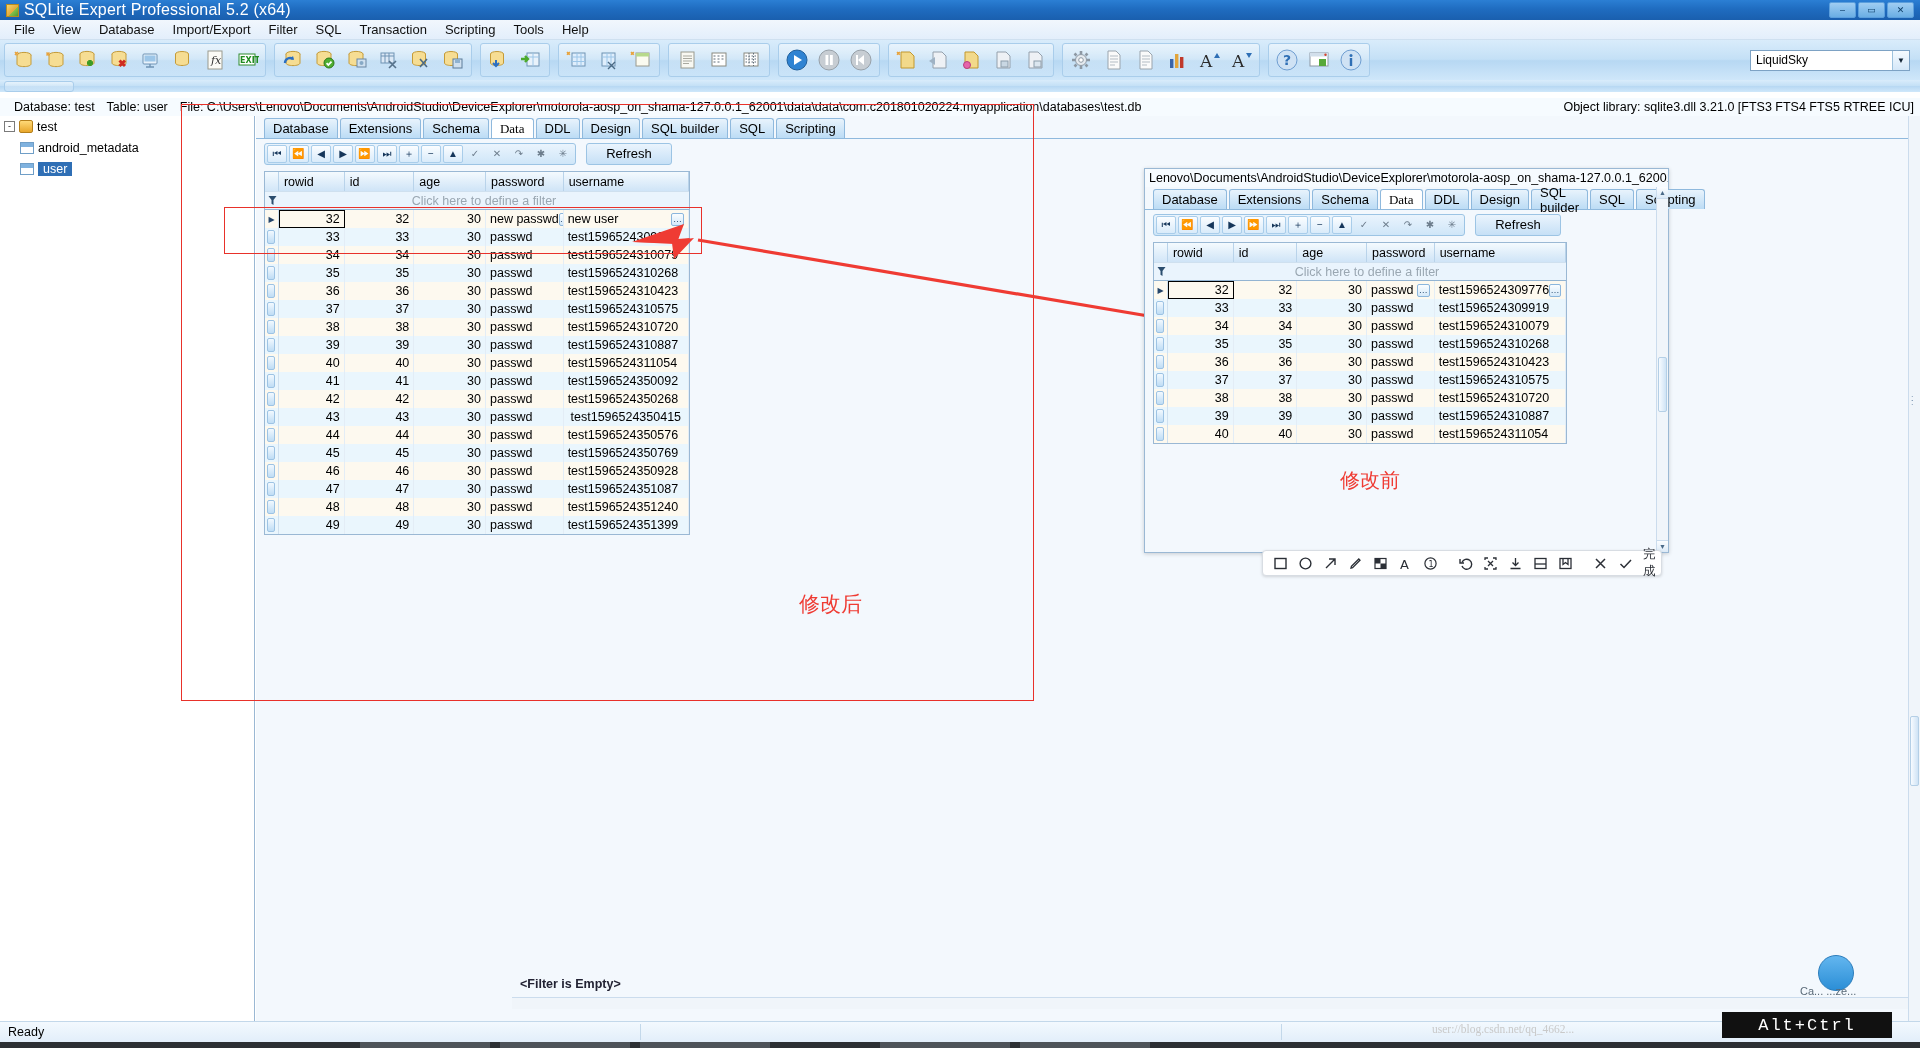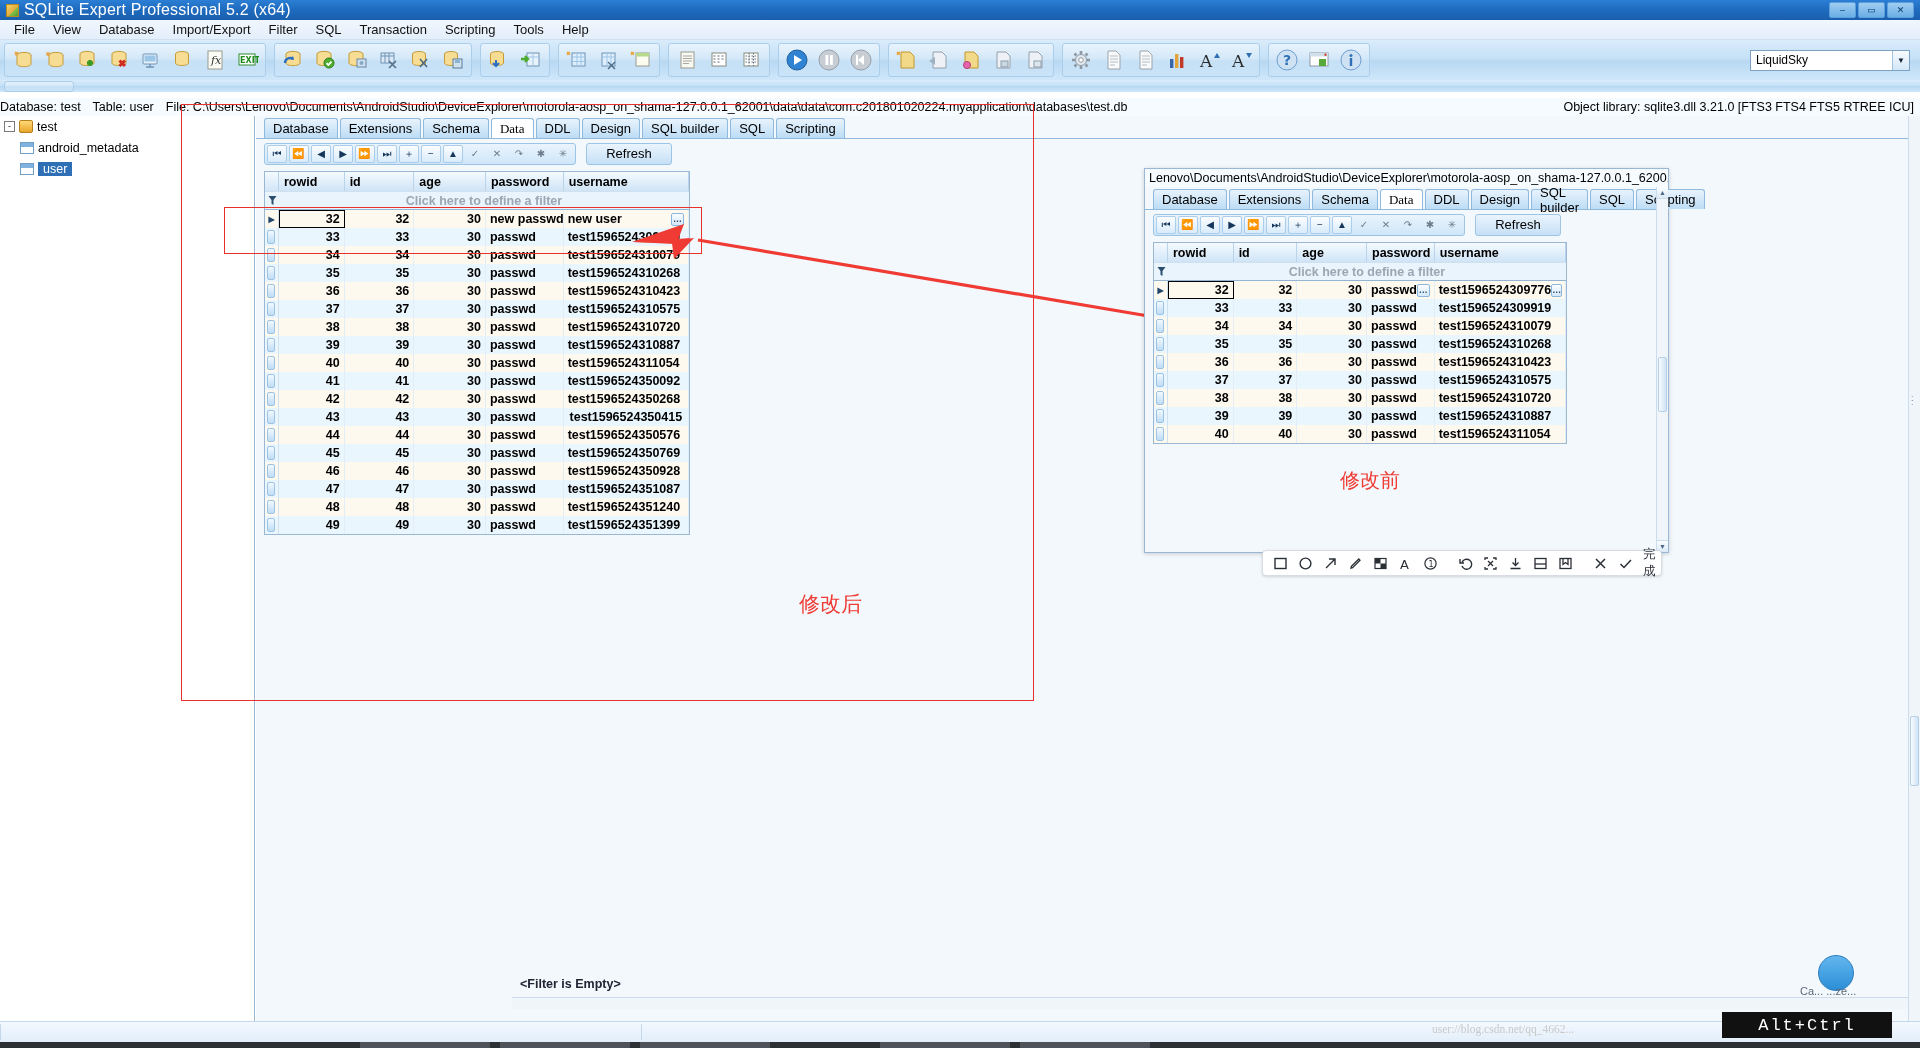--- a/index.html
+++ b/index.html
@@ -66,21 +66,21 @@
     margin-left:auto;width:17px;height:19px;
     background:linear-gradient(to bottom,#f6fbff,#d4e7f8);
     border-left:1px solid #9ec2dd;display:flex;align-items:center;justify-content:center;
     font-size:8px;color:#123;
   }
 
   
   #infobar{
     position:absolute; left:0; top:98px; width:1920px; height:18px;
     background:#f6fbff; display:flex; align-items:center; font-size:12.5px;
-    padding-left:0; white-space:nowrap;
+    padding-left:14px; white-space:nowrap;
   }
   #infobar .seg{ margin-right:12px; }
   #infobar .right{ margin-left:auto; margin-right:6px; }
 
   
   #leftpanel{
     position:absolute; left:0; top:116px; width:255px; height:905px;
     background:#ffffff; border-right:1px solid #9ab8d4;
     font-size:12.5px;
   }
@@ -138,21 +138,21 @@
   }
   .navbtn.plain{ border-color:transparent; background:transparent; color:#6d7d8c; }
   .refresh{
     margin-left:10px; height:22px; width:86px;
     display:flex; align-items:center; justify-content:center;
     font-size:13px; border:1px solid #9cc4e4; border-radius:3px;
     background:linear-gradient(to bottom,#eaf4fd,#c6e0f6);
   }
 
   
-  .grid{ margin:6px 0 11px 8px; border:1px solid #9ab8d4; background:#fff; width:-moz-fit-content;font-weight:bold;}
+  .grid{ margin:6px 0 11px 8px; border:1px solid #9ab8d4; background:#fff; width:-moz-fit-content;}
   .ghead{ display:flex; height:19px; }
   .ghead .gh-ind{
     width:14px; border-right:1px solid #b9d3ea;
     background:linear-gradient(to bottom,#f4fafe,#d2e6f8);
   }
   .ghead .gh{
     border-right:1px solid #b9d3ea;
     background:linear-gradient(to bottom,#f4fafe,#cfe4f7);
     font-size:12.5px; display:flex; align-items:center; padding-left:5px;
   }
@@ -1422,20 +1422,21 @@
         <path d="M2.5 8l3.5 3.5L13 4" stroke="#2b2f36" stroke-width="1.5" fill="none"></path>
       </svg>
     </span>
   <span class="done">完成</span>
 </div>
 
 <div id="roundbtn"></div>
 <div id="zoomtip">Ca...  ...ze...</div>
 
 <div id="statusbar">
+  <div class="cell" style="width:640px">Ready</div>
   <div class="div"></div>
   <div class="cell" style="width:640px"></div>
   <div class="div"></div>
   <div class="cell" style="width:400px"></div>
 </div>
 
 <div id="wm1">user://blog.csdn.net/qq_4662...</div>
 <div id="altctrl">Alt+Ctrl</div>
 
 <div id="taskbar">

